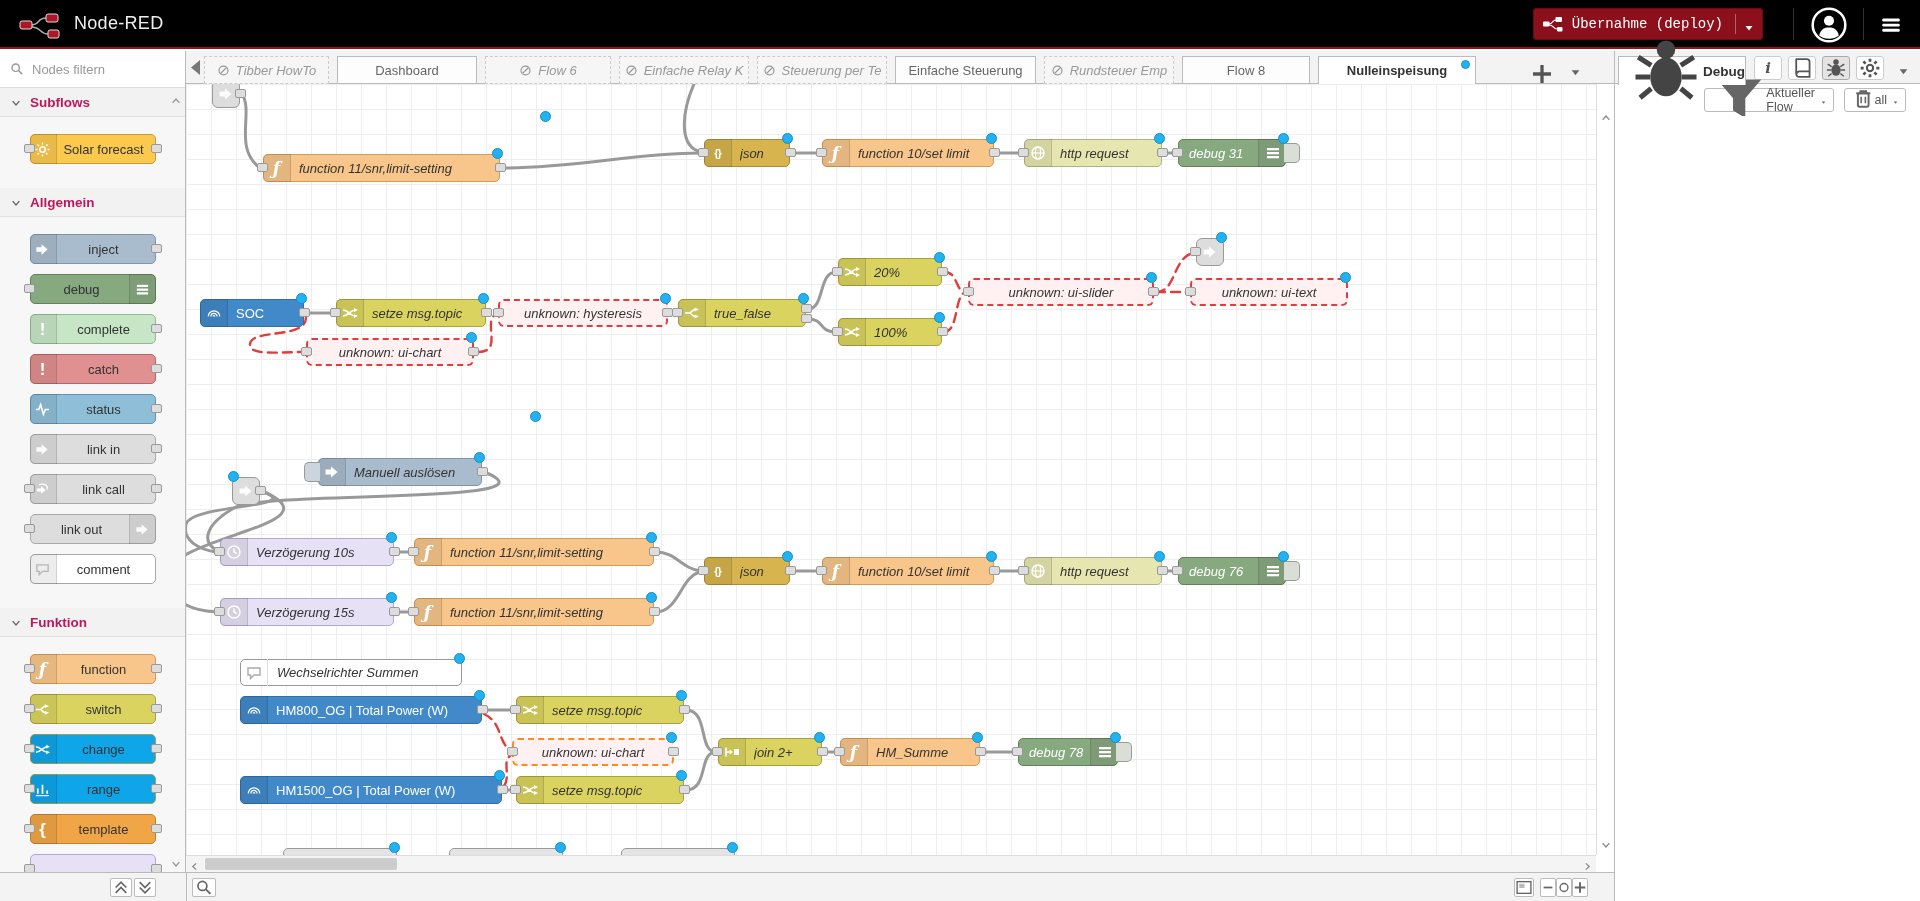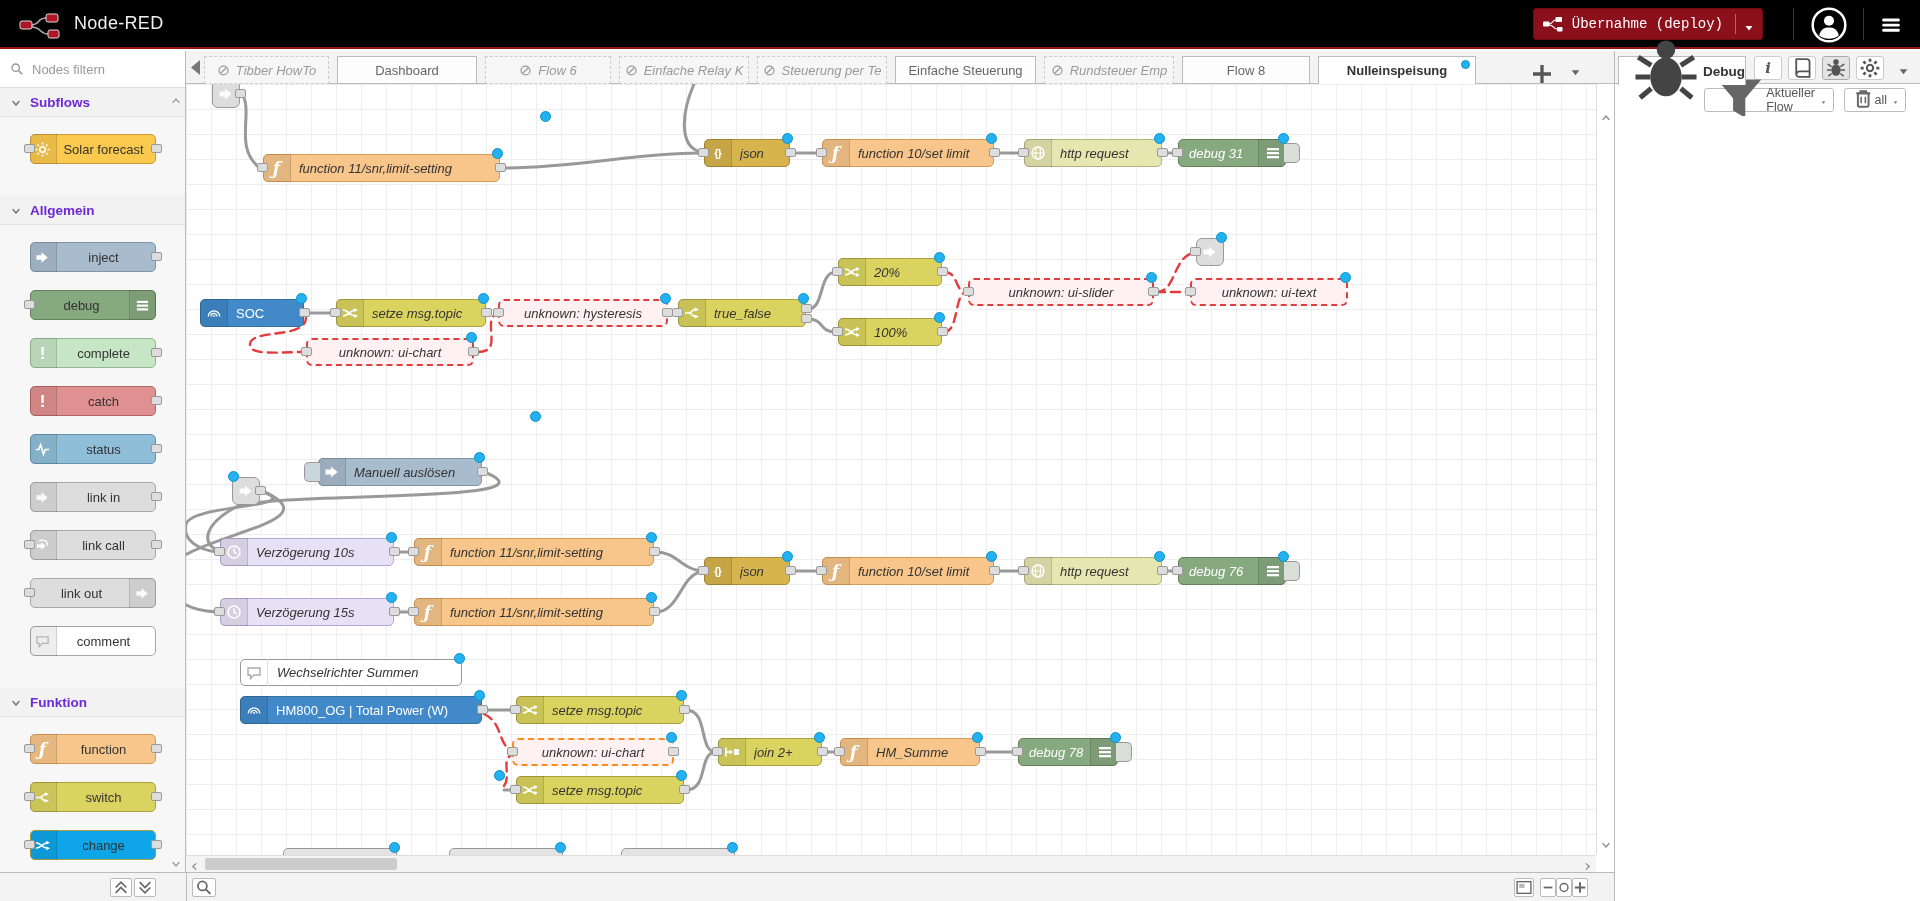--- a/index.html
+++ b/index.html
@@ -19,24 +19,24 @@
   #user-btn { position:absolute; right:72px; top:6px; width:38px; height:38px; color:#fff; }
   #menu-btn { position:absolute; right:18px; top:15px; width:22px; height:20px; color:#fff; }
   .hsep { position:absolute; top:8px; width:1px; height:32px; background:#333; }
 
   
   #palette { position:absolute; left:0; top:51px; width:186px; height:821px; background:#f7f7f7; border-right:1px solid #bbb; overflow:hidden; }
   #pal-search { height:37px; background:#fff; border-bottom:1px solid #ddd; display:flex; align-items:center; padding:0 10px; }
   #pal-search .sic { width:14px; height:14px; color:#999; margin-right:8px; flex:none; }
   #pal-search input { border:none; outline:none; font-size:13px; color:#555; width:120px; background:transparent; font-family:"Liberation Sans",sans-serif; }
   #pal-search input::placeholder { color:#999; }
-  .psec-h { padding:7px 10px 6px 8px; font-size:13.5px; font-weight:bold; color:#6d28d9; background:#f2f2f2; border-bottom:1px solid #e3e3e3; display:flex; align-items:center; }
+  .psec-h { padding:7px 10px 6px 8px; font-size:13.5px; font-weight:bold; color:#be185d; background:#f2f2f2; border-bottom:1px solid #e3e3e3; display:flex; align-items:center; }
   .psec-h .chev { width:12px; height:12px; color:#666; margin:0 8px 0 2px; flex:none; }
   .pnodes { padding:17px 0 14px 0; }
-  .pnode { position:relative; width:126px; height:30px; margin:0 auto 18px auto; border-radius:5px; border:1px solid; font-size:13px; color:#333; cursor:move; }
+  .pnode { position:relative; width:126px; height:30px; margin:0 auto 10px auto; border-radius:5px; border:1px solid; font-size:13px; color:#333; cursor:move; }
   .pnode .plabel { position:absolute; top:0; bottom:0; display:flex; align-items:center; justify-content:center; }
   .pnode .strip { position:absolute; top:-1px; bottom:-1px; width:27px; background:rgba(0,0,0,0.07); display:flex; align-items:center; justify-content:center; color:#fff; }
   .pnode .strip.l { left:-1px; border-right:1px solid rgba(0,0,0,0.12); border-radius:4px 0 0 4px; }
   .pnode .strip.r { right:-1px; border-left:1px solid rgba(0,0,0,0.12); border-radius:0 4px 4px 0; }
   .pnode .strip svg, .pnode .strip .tglyph { width:15px; height:15px; }
   #pal-scroll-up { position:absolute; right:3px; top:42px; width:12px; height:12px; color:#999; }
   #pal-scroll-dn { position:absolute; right:3px; bottom:4px; width:12px; height:12px; color:#999; }
 
   
   #tabbar { position:absolute; left:186px; top:51px; width:1428px; height:33px; background:#f3f3f3; border-bottom:1px solid #bbb; }
@@ -741,20 +741,33 @@
         <span class="port pin"></span>
         <span class="port pout"></span>
       </div>
       <span class="dot" style="left: 490px; top: 606px;"></span>
       <div class="node unknown sel" style="left: 326px; top: 654px; width: 162px; height: 28px;">
         <span class="nlabel">unknown: ui-chart</span>
         <span class="port pin"></span>
         <span class="port pout"></span>
       </div>
       <span class="dot" style="left: 480px; top: 648px;"></span>
+      <div class="node" style="left: 54px; top: 692px; width: 262px; height: 28px; background: rgb(66, 137, 201); border-color: rgb(53, 112, 159);">
+        <span class="strip l">
+          <svg viewBox="0 0 18 16">
+            <g fill="none" stroke="currentColor" stroke-width="1.4">
+              <path d="M2.5 12 A6.5 6.5 0 1 1 15.5 12"></path>
+              <path d="M5.5 12 A3.5 3.5 0 1 1 12.5 12"></path>
+              <path d="M8 12 A1 1 0 1 1 10 12"></path>
+            </g>
+          </svg>
+        </span>
+        <span class="nlabel" style="left:35px;right:10px;color:#fff;font-style:normal;">HM1500_OG | Total Power (W)</span>
+        <span class="port pout"></span>
+      </div>
       <span class="dot" style="left: 308px; top: 686px;"></span>
       <div class="node" style="left: 330px; top: 692px; width: 168px; height: 28px; background: rgb(219, 211, 95); border-color: rgb(170, 162, 62);">
         <span class="strip l">
           <svg viewBox="0 0 16 16">
             <path d="M1 5 C6 5 8.5 11 13 11 M1 11 C6 11 8.5 5 13 5" fill="none" stroke="currentColor" stroke-width="1.7"></path>
             <path d="M12 3 16 5 12 7Z M12 9 16 11 12 13Z" fill="currentColor"></path>
           </svg>
         </span>
         <span class="nlabel" style="left:35px;right:10px;">setze msg.topic</span>
         <span class="port pin"></span>

